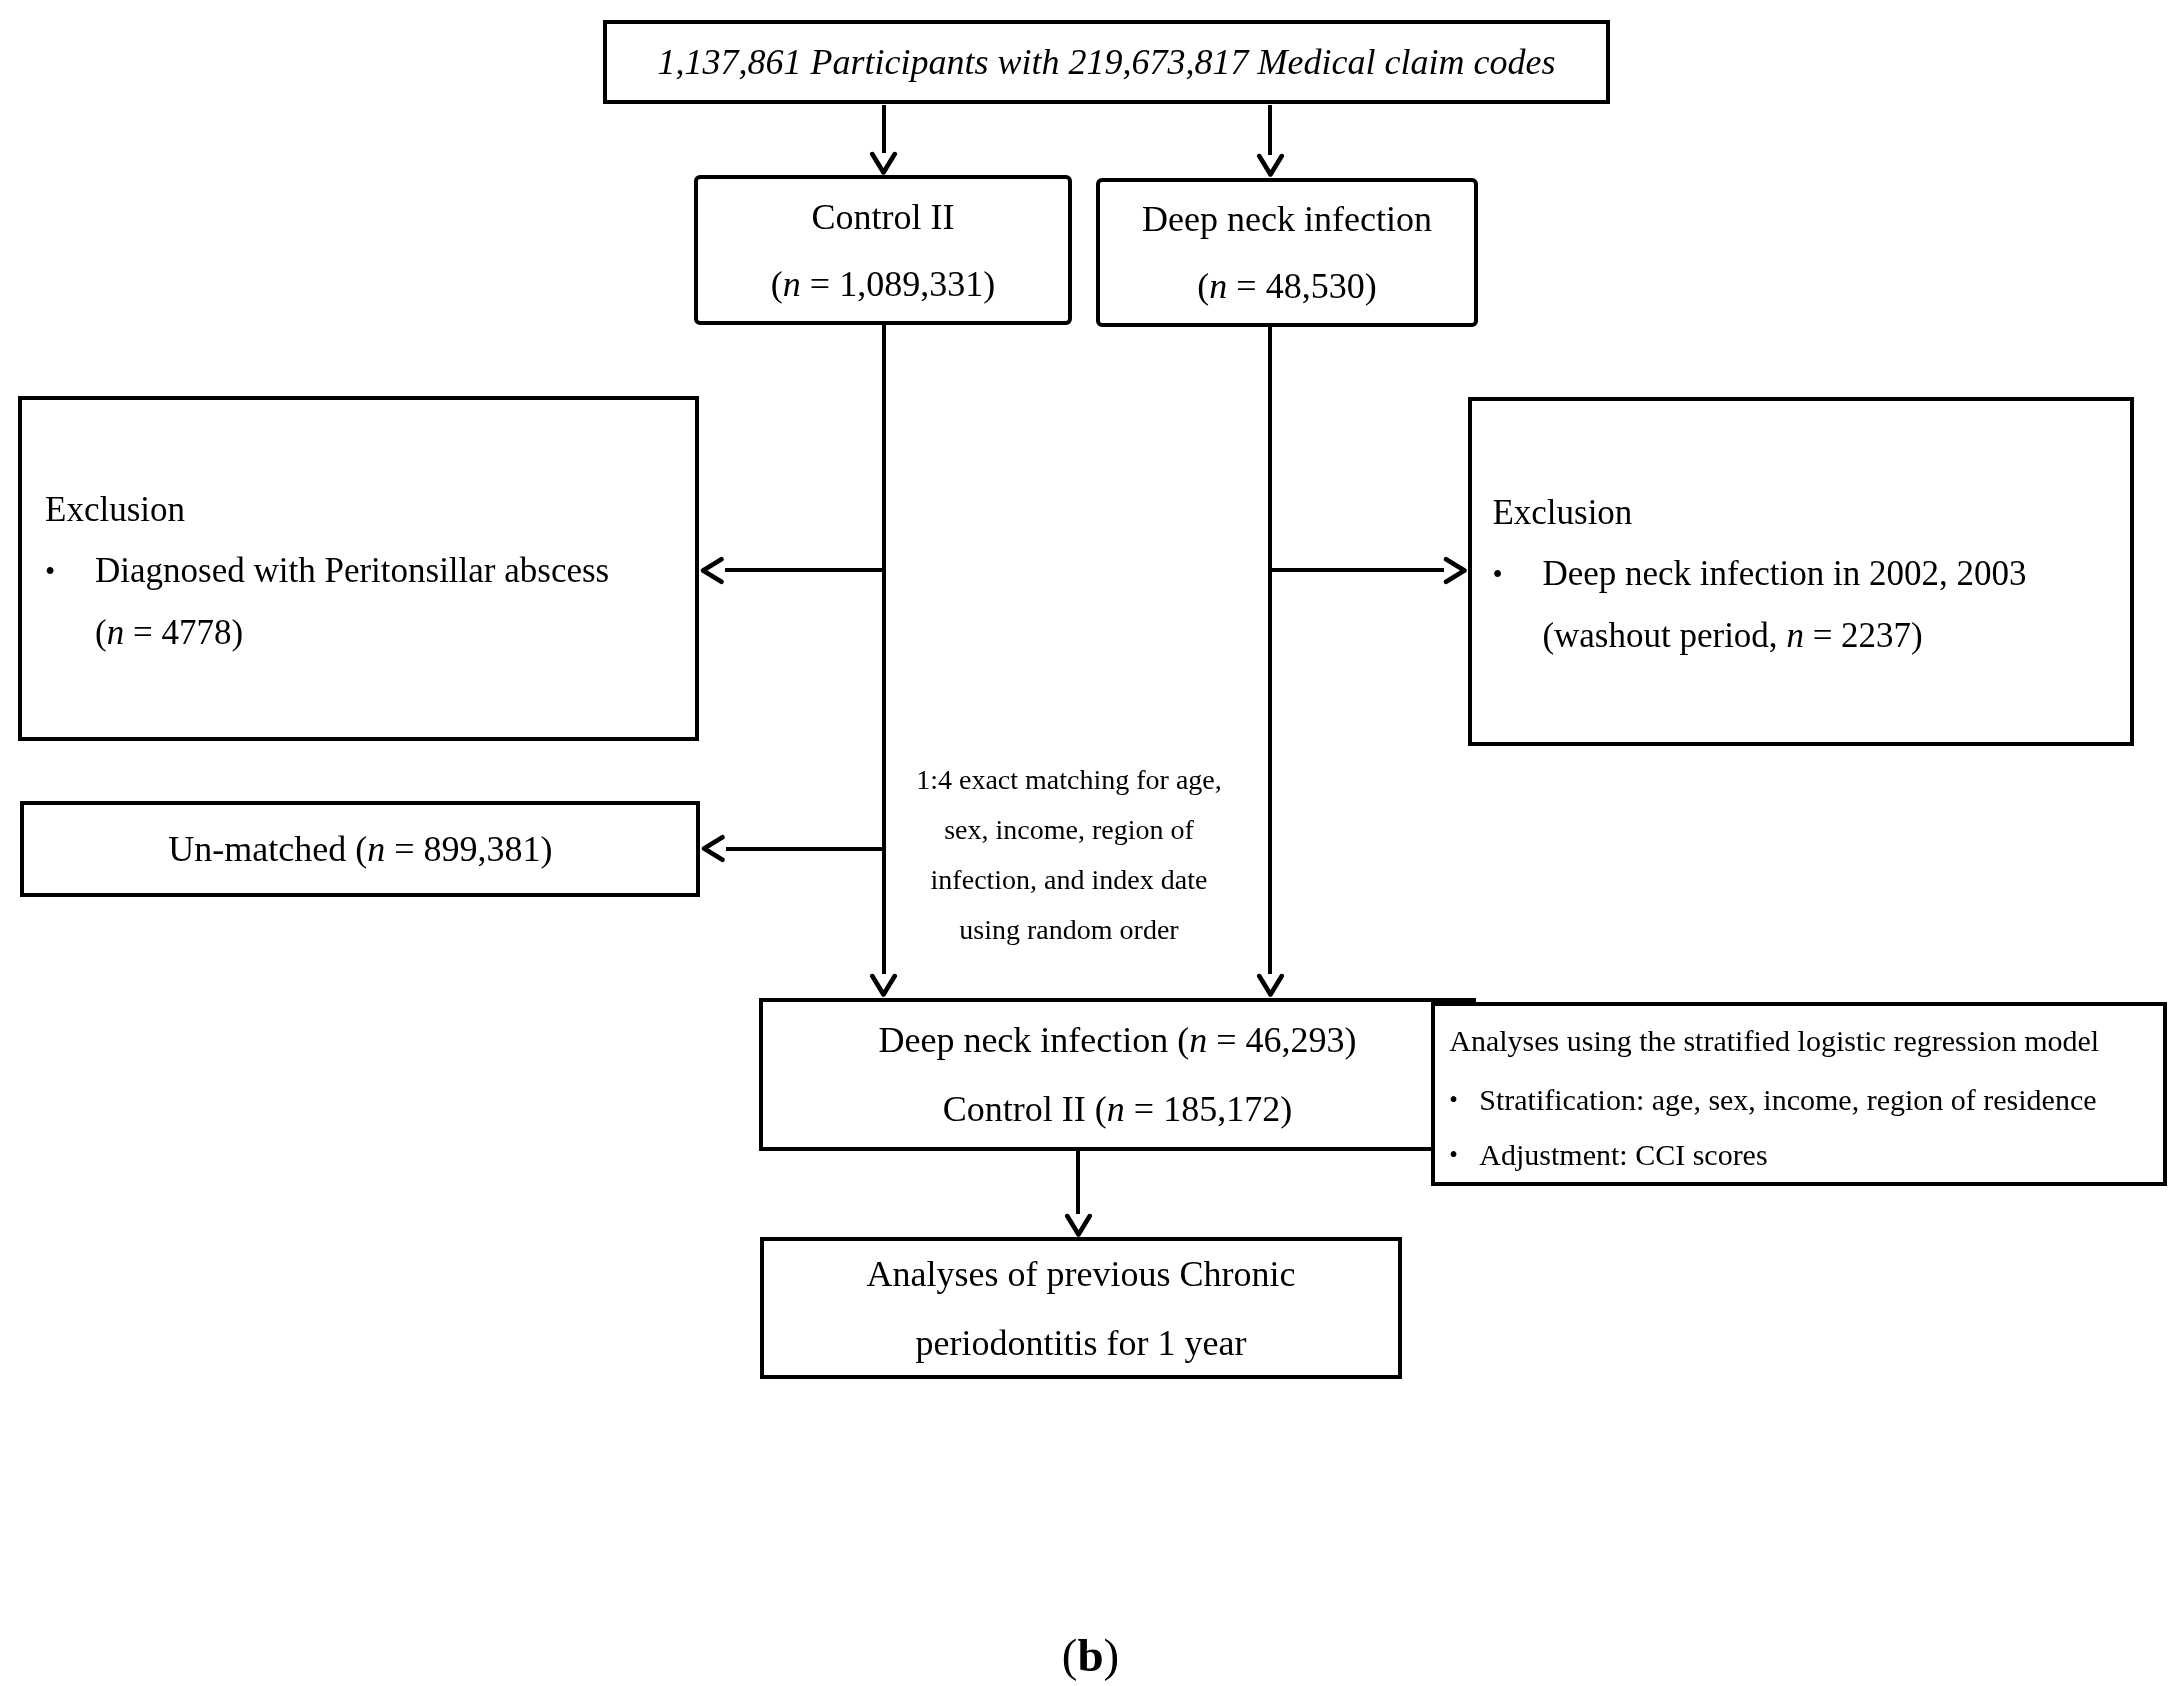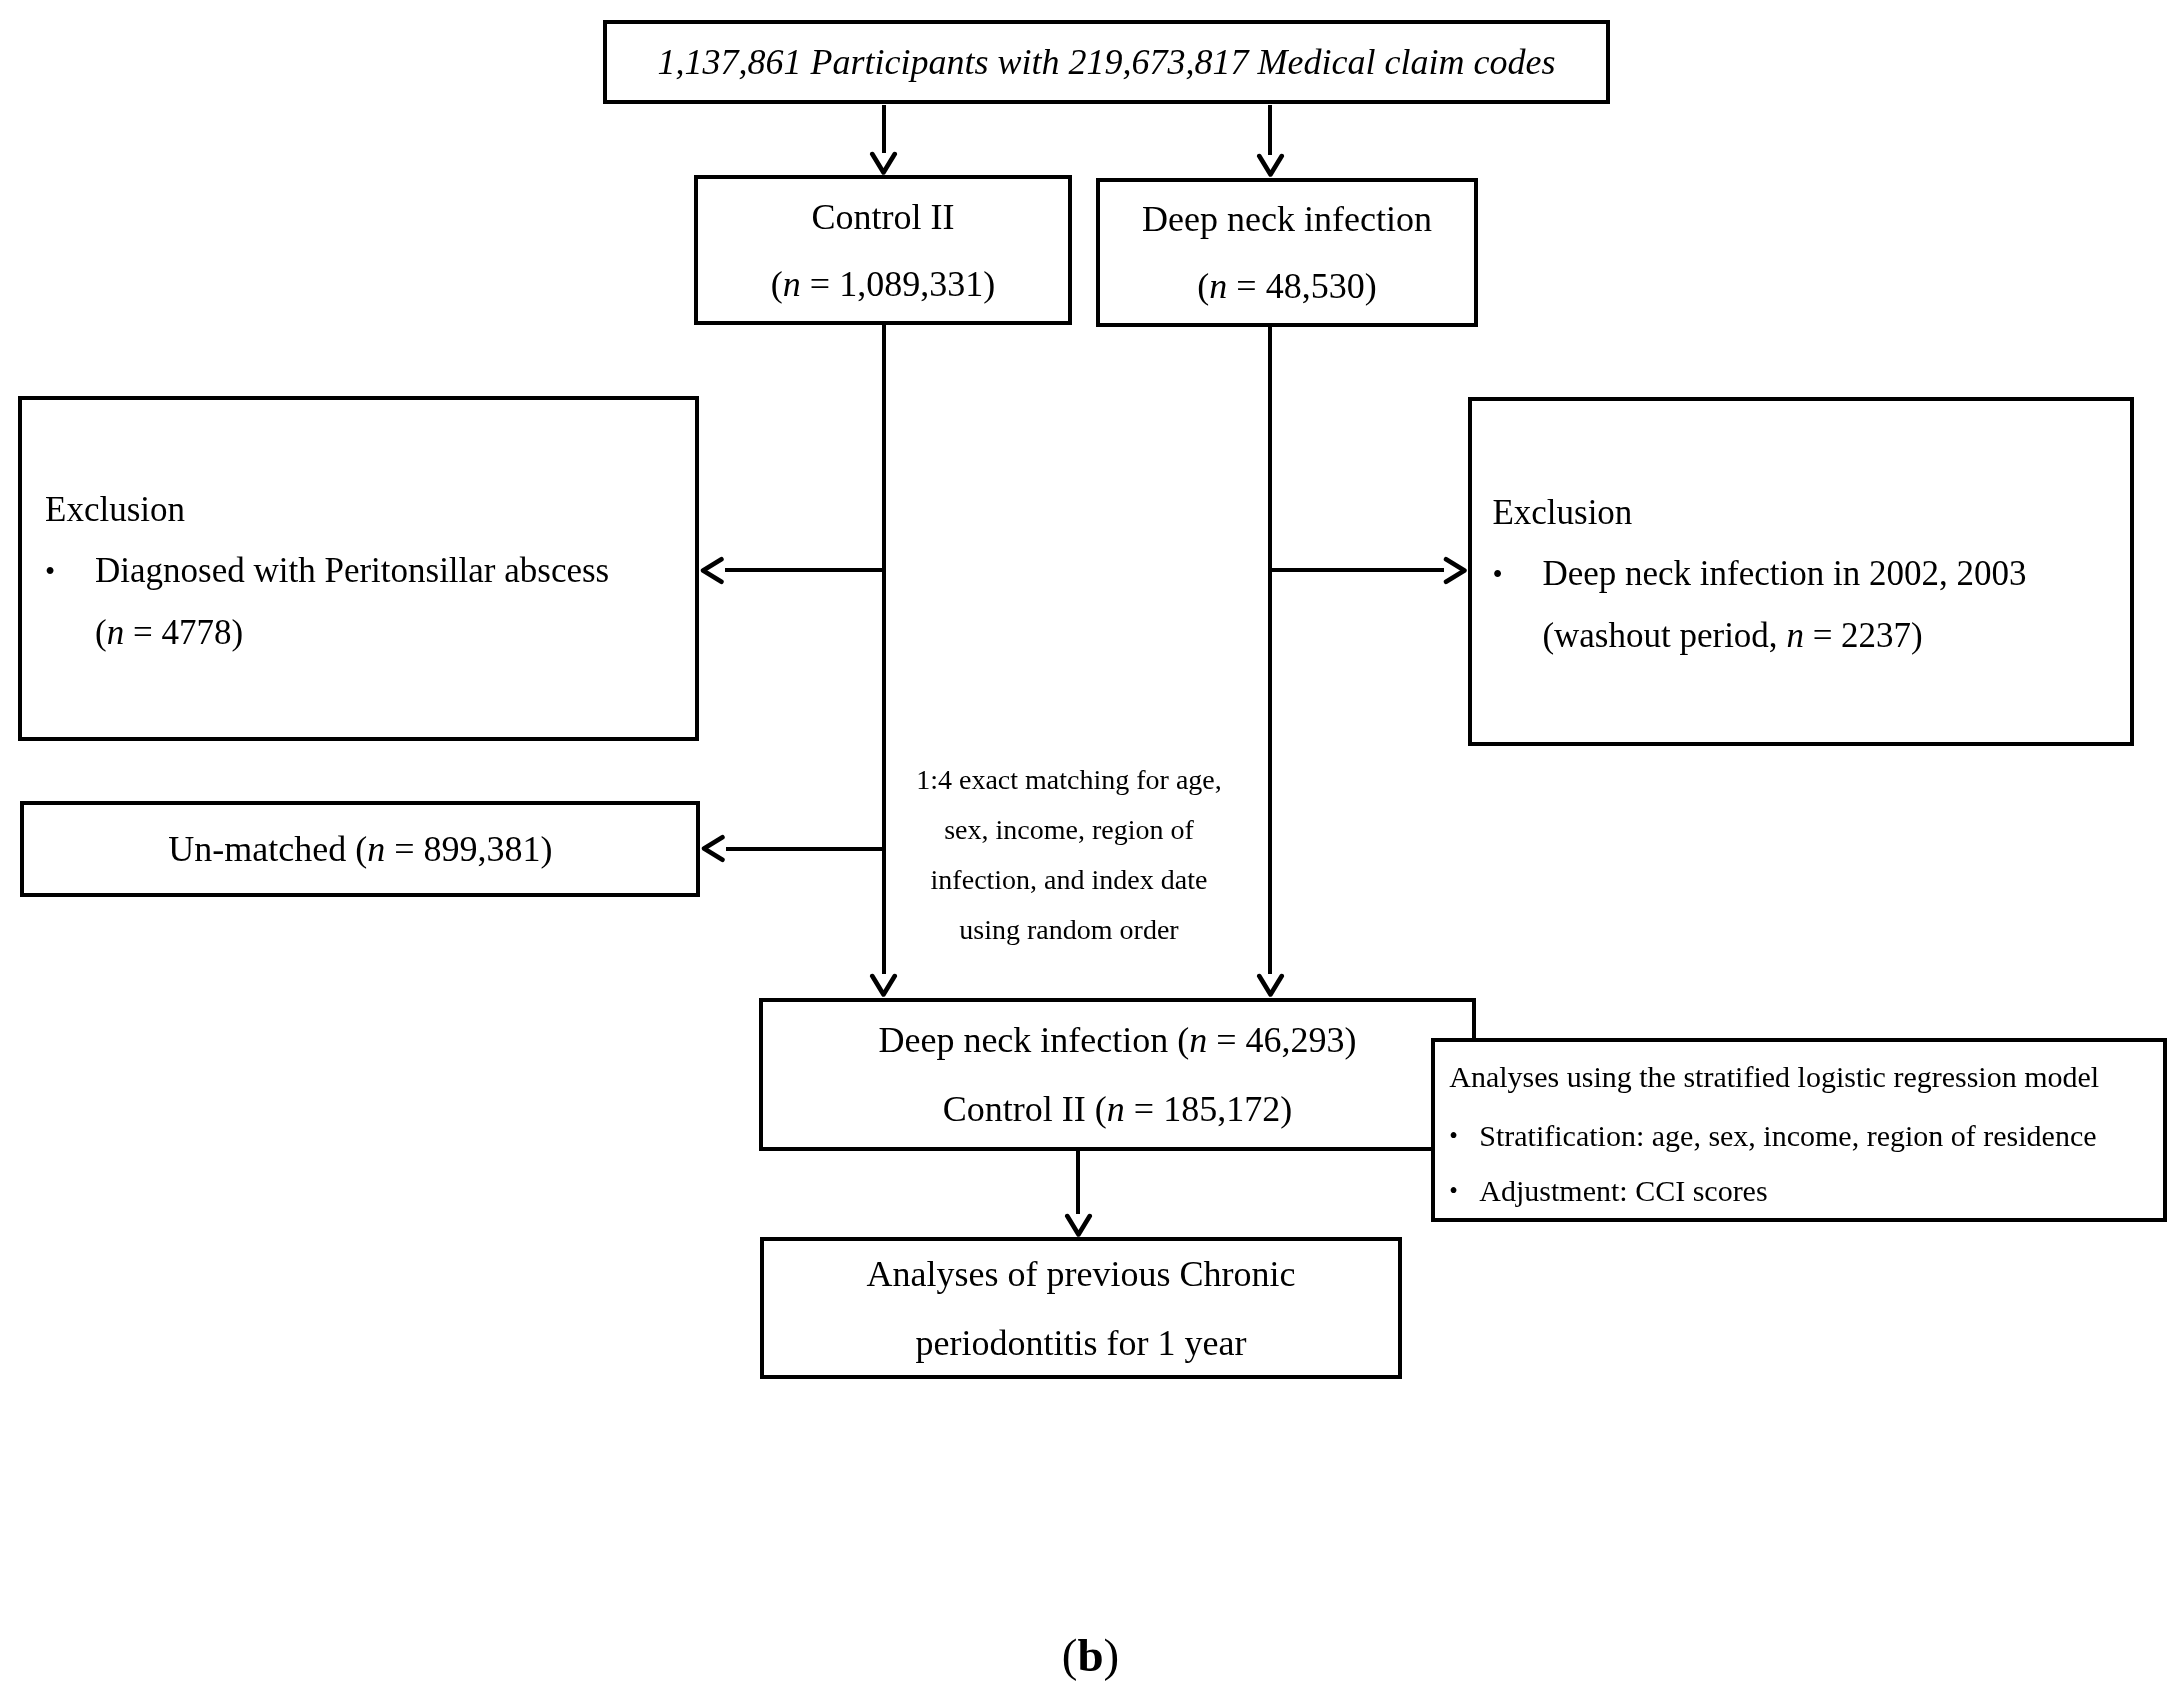--- a/index.html
+++ b/index.html
@@ -26,21 +26,21 @@
     display: flex;
     flex-direction: column;
     align-items: center;
     justify-content: center;
     text-align: center;
   }
   .t70 { font-size: 36px; line-height: 36px; }
   .t68 { font-size: 35px; line-height: 36px; }
   .t58 { font-size: 30px; line-height: 32px; }
   .t54 { font-size: 28px; line-height: 50px; }
-  .gap60 { gap: 31px; }
+  .gap60 { gap: 31px; border-radius: 6px; }
   .gap65 { gap: 33px; }
   .excl-title { margin-bottom: 24.5px; }
   .bullet-row { display: flex; align-items: flex-start; }
   .bullet-glyph { flex: 0 0 auto; }
   .bullet-lines > div + div { margin-top: 26.6px; }
   .vline, .hline {
     position: absolute;
     background: #000000;
   }
   .vline { width: 3.6px; }
@@ -109,21 +109,21 @@
     <div>sex, income, region of</div>
     <div>infection, and index date</div>
     <div>using random order</div>
   </div>
 
   <div class="box center-col t70 gap65" style="left:759px; top:998px; width:717px; height:153px;">
     <div>Deep neck infection (<i>n</i> = 46,293)</div>
     <div>Control II (<i>n</i> = 185,172)</div>
   </div>
 
-  <div class="box t58" style="left:1431px; top:1002px; width:736px; height:184px; padding:19.4px 6.1px 0 14.3px;margin-top:36px;">
+  <div class="box t58" style="left:1431px; top:1002px; width:736px; height:184px; padding:19.4px 6.1px 0 14.3px;">
     <div>Analyses using the stratified logistic regression model</div>
     <div class="bullet-row" style="margin-top:26.6px;">
       <div class="bullet-glyph" style="width:30px; font-size:24.5px; line-height:32px;">•</div>
       <div>Stratification: age, sex, income, region of residence</div>
     </div>
     <div class="bullet-row" style="margin-top:23.5px;">
       <div class="bullet-glyph" style="width:30px; font-size:24.5px; line-height:32px;">•</div>
       <div>Adjustment: CCI scores</div>
     </div>
   </div>

